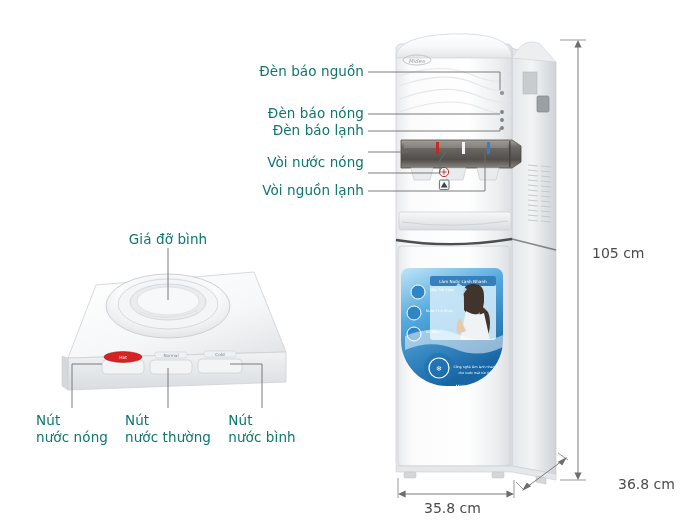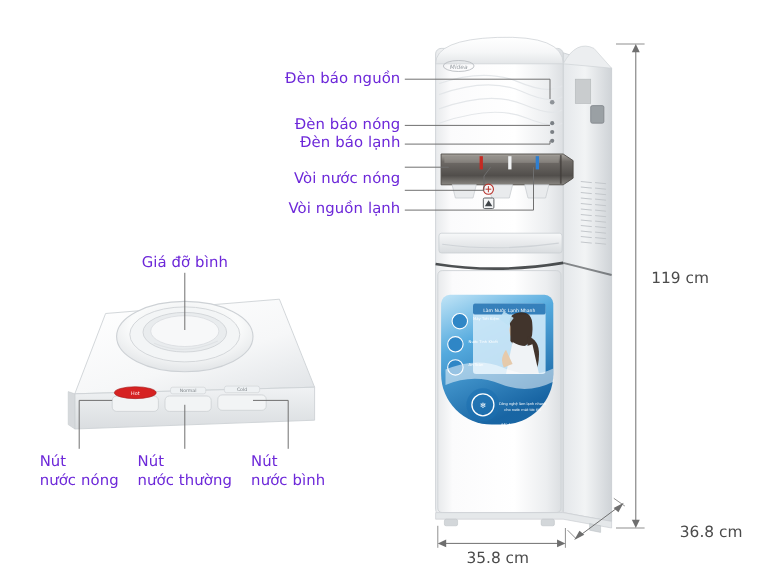--- a/index.html
+++ b/index.html
@@ -24,21 +24,21 @@
   .svg-layer {
     position: absolute;
     left: 0;
     top: 0;
     width: 700px;
     height: 525px;
   }
   .callout {
     position: absolute;
     font-size: 13.5px;
-    color: #6d28d9;
+    color: #0f766e;
     white-space: nowrap;
     letter-spacing: 0.1px;
     line-height: 1.15;
   }
   .callout.right-al {
     text-align: right;
     transform: translateX(-100%);
   }
   .callout.center-al {
     text-align: left;
@@ -334,17 +334,17 @@
   </div>
   <div class="callout center-al two-line" style="left:168px; top:412px;">
     <div>Nút</div>
     <div>nước thường</div>
   </div>
   <div class="callout center-al two-line" style="left:262px; top:412px;">
     <div>Nút</div>
     <div>nước bình</div>
   </div>
 
-  <div class="dim-label" style="left:592px; top:245px;">119 cm</div>
+  <div class="dim-label" style="left:592px; top:245px;">105 cm</div>
   <div class="dim-label" style="left:424px; top:500px;">35.8 cm</div>
   <div class="dim-label" style="left:574px; top:476px;margin-left:44px;">36.8 cm</div>
 
 </div>
 
 </body></html>

